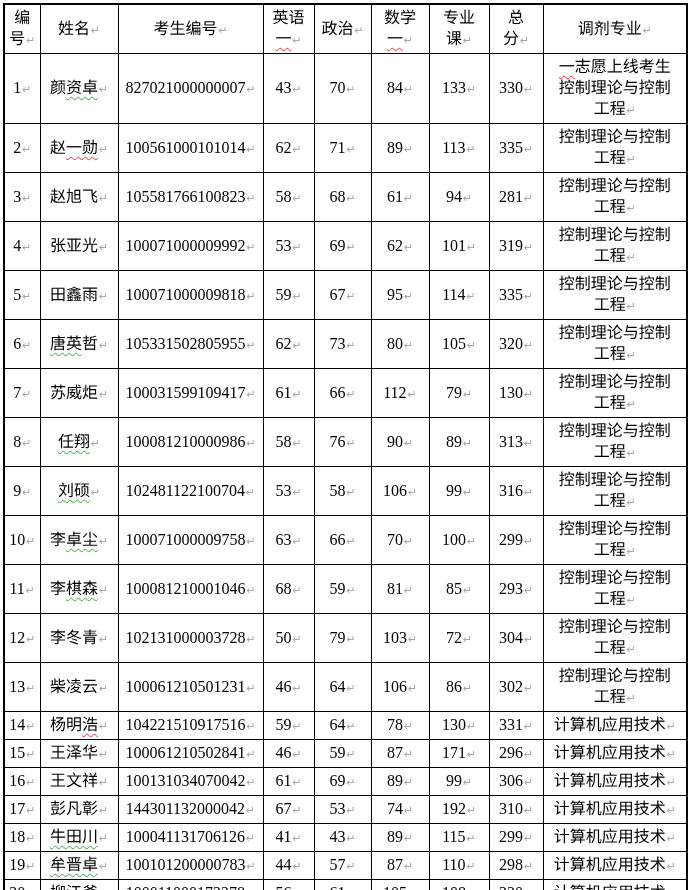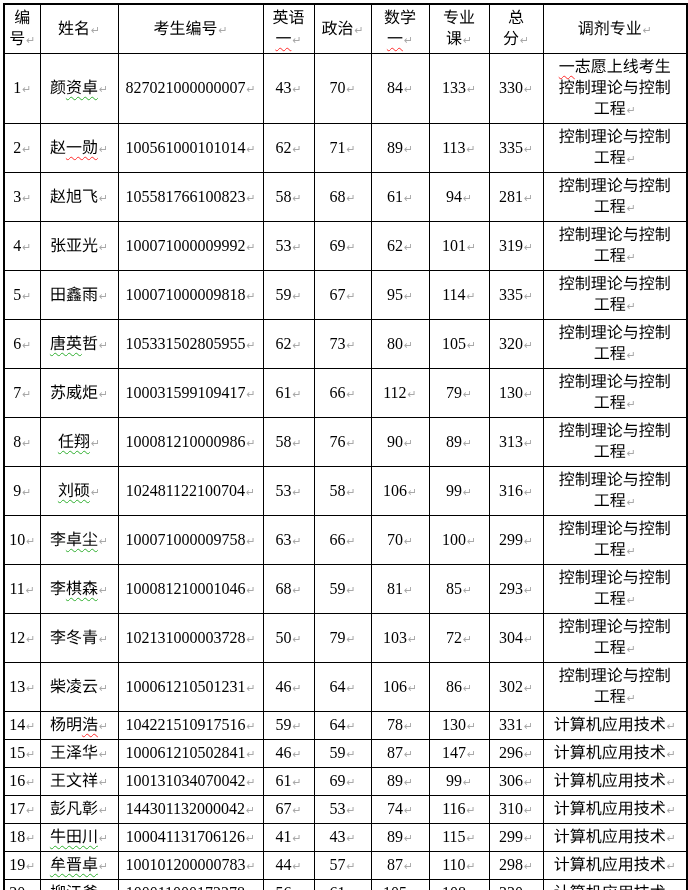--- a/index.html
+++ b/index.html
@@ -274,21 +274,21 @@
         <td class="cell-total-score"><span>331</span><span class="pmark">↵</span></td>
         <td class="cell-transfer"><span>计算机应用技术</span><span class="pmark">↵</span></td>
       </tr>
       <tr>
         <td class="cell-no"><span>15</span><span class="pmark">↵</span></td>
         <td class="cell-name"><span>王泽华</span><span class="pmark">↵</span></td>
         <td class="cell-candidate-id"><span>100061210502841</span><span class="pmark">↵</span></td>
         <td class="cell-english-score"><span>46</span><span class="pmark">↵</span></td>
         <td class="cell-politics-score"><span>59</span><span class="pmark">↵</span></td>
         <td class="cell-math-score"><span>87</span><span class="pmark">↵</span></td>
-        <td class="cell-major-course-score"><span>147</span><span class="pmark">↵</span></td>
+        <td class="cell-major-course-score"><span>171</span><span class="pmark">↵</span></td>
         <td class="cell-total-score"><span>296</span><span class="pmark">↵</span></td>
         <td class="cell-transfer"><span>计算机应用技术</span><span class="pmark">↵</span></td>
       </tr>
       <tr>
         <td class="cell-no"><span>16</span><span class="pmark">↵</span></td>
         <td class="cell-name"><span>王文祥</span><span class="pmark">↵</span></td>
         <td class="cell-candidate-id"><span>100131034070042</span><span class="pmark">↵</span></td>
         <td class="cell-english-score"><span>61</span><span class="pmark">↵</span></td>
         <td class="cell-politics-score"><span>69</span><span class="pmark">↵</span></td>
         <td class="cell-math-score"><span>89</span><span class="pmark">↵</span></td>
@@ -296,21 +296,21 @@
         <td class="cell-total-score"><span>306</span><span class="pmark">↵</span></td>
         <td class="cell-transfer"><span>计算机应用技术</span><span class="pmark">↵</span></td>
       </tr>
       <tr>
         <td class="cell-no"><span>17</span><span class="pmark">↵</span></td>
         <td class="cell-name"><span>彭凡彰</span><span class="pmark">↵</span></td>
         <td class="cell-candidate-id"><span>144301132000042</span><span class="pmark">↵</span></td>
         <td class="cell-english-score"><span>67</span><span class="pmark">↵</span></td>
         <td class="cell-politics-score"><span>53</span><span class="pmark">↵</span></td>
         <td class="cell-math-score"><span>74</span><span class="pmark">↵</span></td>
-        <td class="cell-major-course-score"><span>116</span><span class="pmark">↵</span></td>
+        <td class="cell-major-course-score"><span>192</span><span class="pmark">↵</span></td>
         <td class="cell-total-score"><span>310</span><span class="pmark">↵</span></td>
         <td class="cell-transfer"><span>计算机应用技术</span><span class="pmark">↵</span></td>
       </tr>
       <tr>
         <td class="cell-no"><span>18</span><span class="pmark">↵</span></td>
         <td class="cell-name"><span class="m-green">牛田川</span><span class="pmark">↵</span></td>
         <td class="cell-candidate-id"><span>100041131706126</span><span class="pmark">↵</span></td>
         <td class="cell-english-score"><span>41</span><span class="pmark">↵</span></td>
         <td class="cell-politics-score"><span>43</span><span class="pmark">↵</span></td>
         <td class="cell-math-score"><span>89</span><span class="pmark">↵</span></td>

